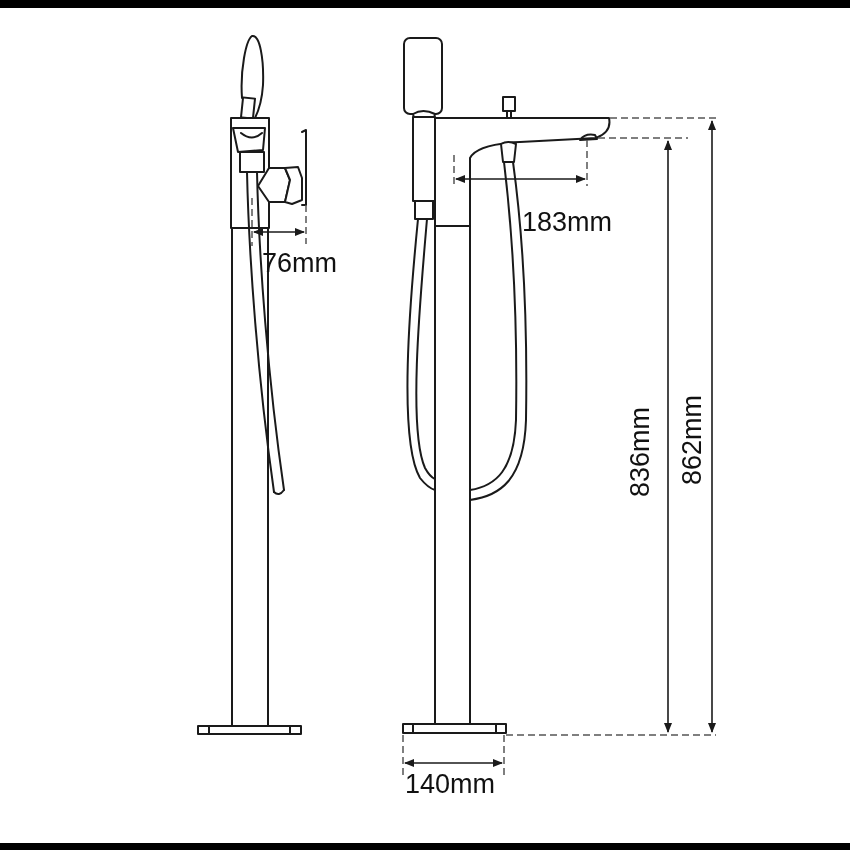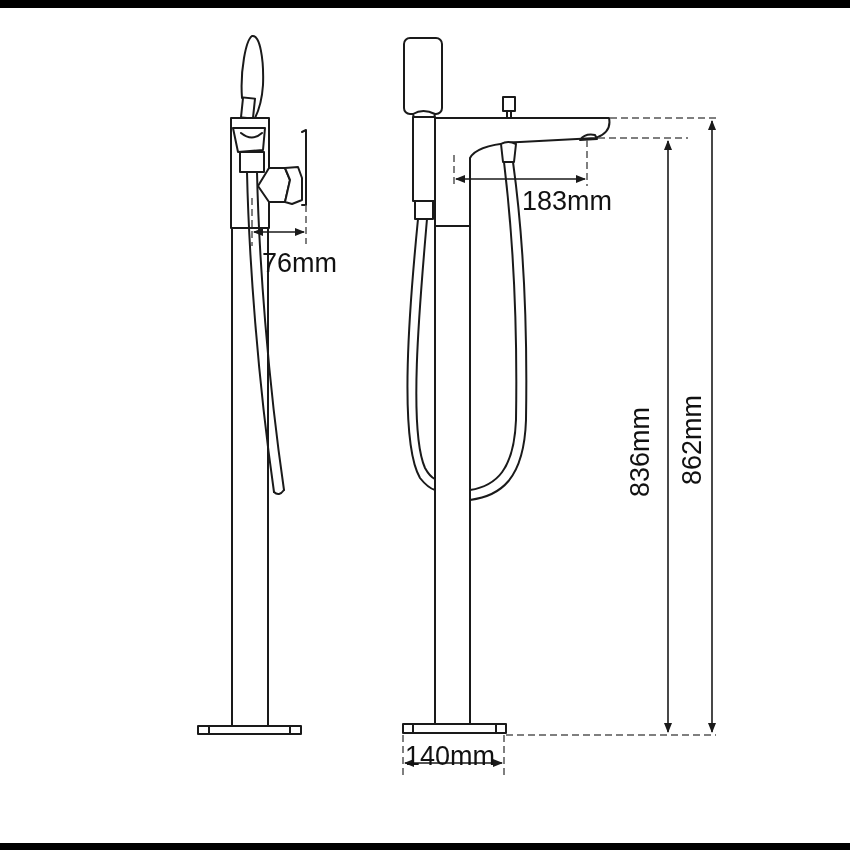--- a/index.html
+++ b/index.html
@@ -101,16 +101,16 @@
 
     <line class="dim" x1="712" y1="121" x2="712" y2="732" marker-start="url(#arrS)" marker-end="url(#arr)"></line>
 
     <line class="dash" x1="403" y1="735" x2="403" y2="775"></line>
     <line class="dash" x1="504" y1="735" x2="504" y2="775"></line>
     <line class="dim" x1="405" y1="763" x2="502" y2="763" marker-start="url(#arrS)" marker-end="url(#arr)"></line>
   </g>
 </svg>
 
 <div class="label" style="left:262px; top:250px;">76mm</div>
-<div class="label" style="left:522px; top:188px;">183mm</div>
-<div class="label" style="left:405px; top:743px;">140mm</div>
+<div class="label" style="left:522px; top:209px;">183mm</div>
+<div class="label" style="left:405px; top:771px;">140mm</div>
 <div class="label vert" style="left:627px; top:497px;">836mm</div>
 <div class="label vert" style="left:679px; top:485px;">862mm</div>
 
 </body></html>

